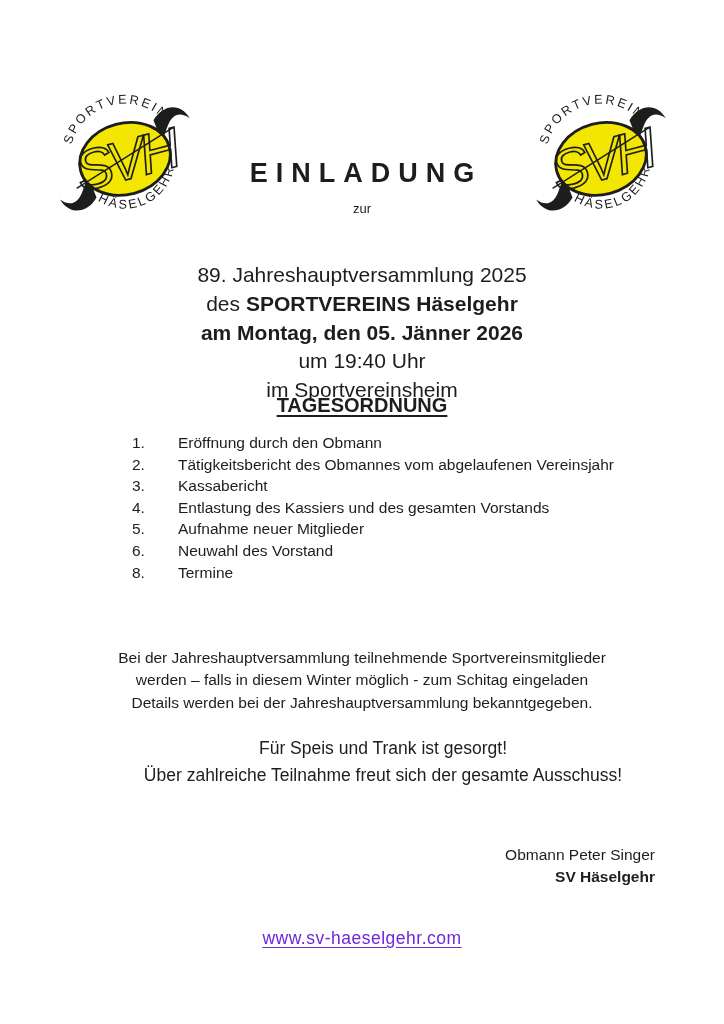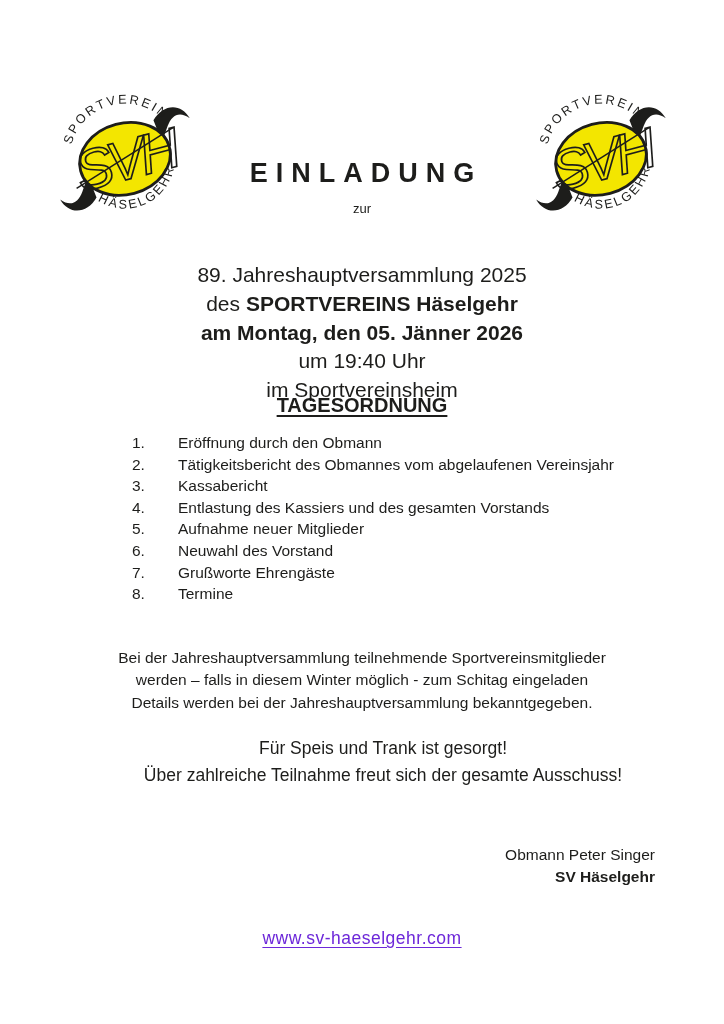--- a/index.html
+++ b/index.html
@@ -128,21 +128,20 @@
 
   <div class="agenda-title">TAGESORDNUNG</div>
 
   <div class="agenda">
     <div class="agenda-row"><span class="agenda-num">1.</span><span>Eröffnung durch den Obmann</span></div>
     <div class="agenda-row"><span class="agenda-num">2.</span><span>Tätigkeitsbericht des Obmannes vom abgelaufenen Vereinsjahr</span></div>
     <div class="agenda-row"><span class="agenda-num">3.</span><span>Kassabericht</span></div>
     <div class="agenda-row"><span class="agenda-num">4.</span><span>Entlastung des Kassiers und des gesamten Vorstands</span></div>
     <div class="agenda-row"><span class="agenda-num">5.</span><span>Aufnahme neuer Mitglieder</span></div>
     <div class="agenda-row"><span class="agenda-num">6.</span><span>Neuwahl des Vorstand</span></div>
-    <div class="agenda-row"><span class="agenda-num">7.</span><span>Grußworte Ehrengäste</span></div>
     <div class="agenda-row"><span class="agenda-num">8.</span><span>Termine</span></div>
   </div>
 
   <div class="note">
     <div>Bei der Jahreshauptversammlung teilnehmende Sportvereinsmitglieder</div>
     <div>werden – falls in diesem Winter möglich - zum Schitag eingeladen</div>
     <div>Details werden bei der Jahreshauptversammlung bekanntgegeben.</div>
   </div>
 
   <div class="closing">

